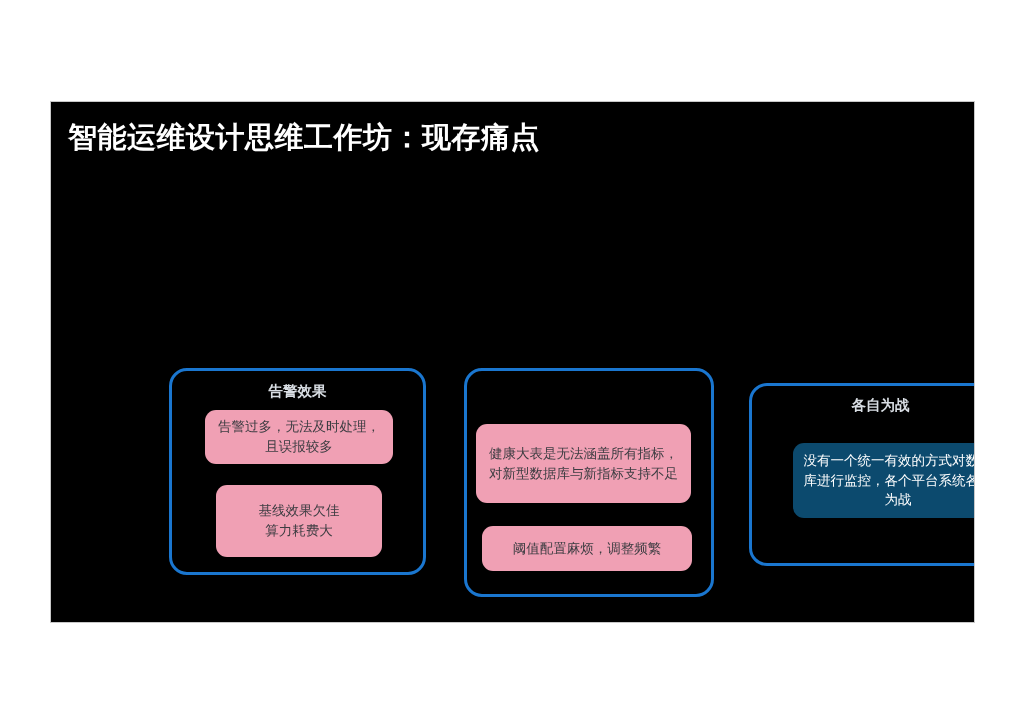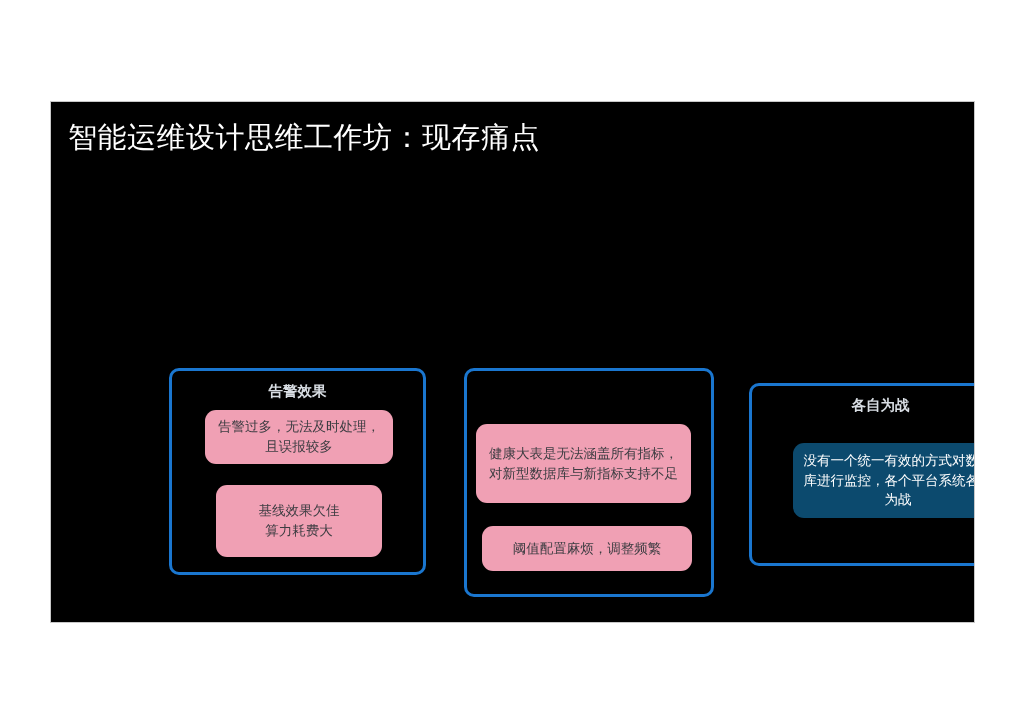--- a/index.html
+++ b/index.html
@@ -33,32 +33,32 @@
     box-shadow: 0 0 0 1px #c8c8c8;
     overflow: hidden;
   }
 
   
   #slide-title {
     position: absolute;
     left: 17px;
     top: 18px;
     font-size: 29px;
-    font-weight: normal;
+    font-weight: bold;
     color: #ffffff;
     letter-spacing: 0.5px;
     white-space: nowrap;
     line-height: 1.2;
   }
 
   
   .card {
     position: absolute;
     border: 3px solid #1a76cf;
-    border-radius: 10px;
+    border-radius: 18px;
     background: #000000;
     box-sizing: border-box;
   }
   .card-title {
     position: absolute;
     left: 0;
     right: 0;
     text-align: center;
     color: #d8dde3;
     font-size: 14.5px;

